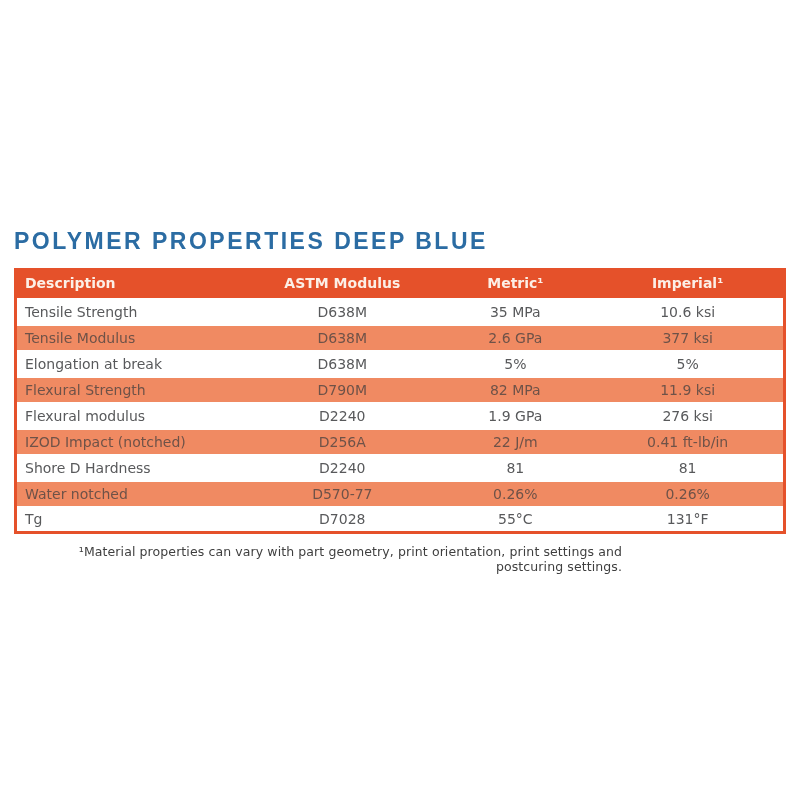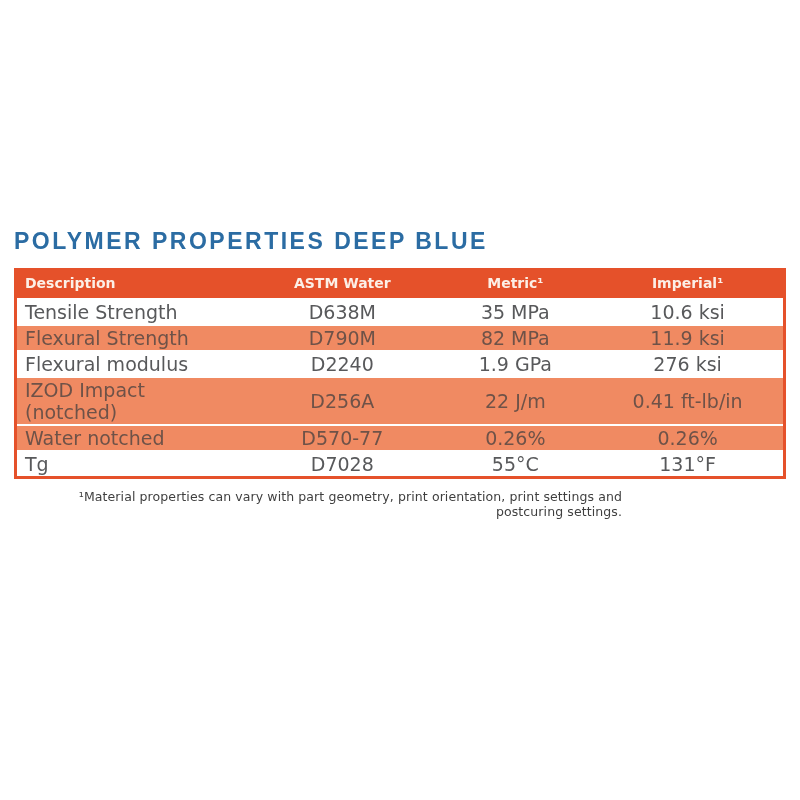--- a/index.html
+++ b/index.html
@@ -44,21 +44,21 @@
     font-size:14px;
     font-weight:700;
     height:29px;
     padding:2px 6px 4px 6px;
     text-align:center;
     vertical-align:middle;
   }
   thead th:first-child{text-align:left;padding-left:8px;}
   tbody tr{border-top:2px solid #ffffff;}
   tbody td{
-    font-size:19px;
+    font-size:14px;
     height:26px;
     padding:1px 6px;
     text-align:center;
     vertical-align:middle;
     color:var(--row-text);
     background:#ffffff;
   }
   tbody td:first-child{text-align:left;padding-left:8px;}
   tbody tr.alt td{
     background:var(--alt-row-bg);
@@ -81,49 +81,67 @@
   <table class="props">
     <colgroup>
       <col class="c-desc">
         <col class="c-astm">
         <col class="c-metric">
         <col class="c-imperial">
     </colgroup>
     <thead>
       <tr>
           <th>Description</th>
-          <th>ASTM Water</th>
+          <th>ASTM Modulus</th>
           <th>Metric¹</th>
           <th>Imperial¹</th>
         </tr>
     </thead>
     <tbody>
         <tr>
           <td>Tensile Strength</td>
           <td>D638M</td>
           <td>35 MPa</td>
           <td>10.6 ksi</td>
+        </tr>
+        <tr class="alt">
+          <td>Tensile Modulus</td>
+          <td>D638M</td>
+          <td>2.6 GPa</td>
+          <td>377 ksi</td>
+        </tr>
+        <tr>
+          <td>Elongation at break</td>
+          <td>D638M</td>
+          <td>5%</td>
+          <td>5%</td>
         </tr>
         <tr class="alt">
           <td>Flexural Strength</td>
           <td>D790M</td>
           <td>82 MPa</td>
           <td>11.9 ksi</td>
         </tr>
         <tr>
           <td>Flexural modulus</td>
           <td>D2240</td>
           <td>1.9 GPa</td>
           <td>276 ksi</td>
         </tr>
         <tr class="alt">
           <td>IZOD Impact (notched)</td>
           <td>D256A</td>
           <td>22 J/m</td>
           <td>0.41 ft-lb/in</td>
+        </tr>
+        <tr>
+          <td>Shore D Hardness</td>
+          <td>D2240</td>
+          <td>81</td>
+          <td>81</td>
         </tr>
         <tr class="alt">
           <td>Water notched</td>
           <td>D570-77</td>
           <td>0.26%</td>
           <td>0.26%</td>
         </tr>
         <tr>
           <td>Tg</td>
           <td>D7028</td>

